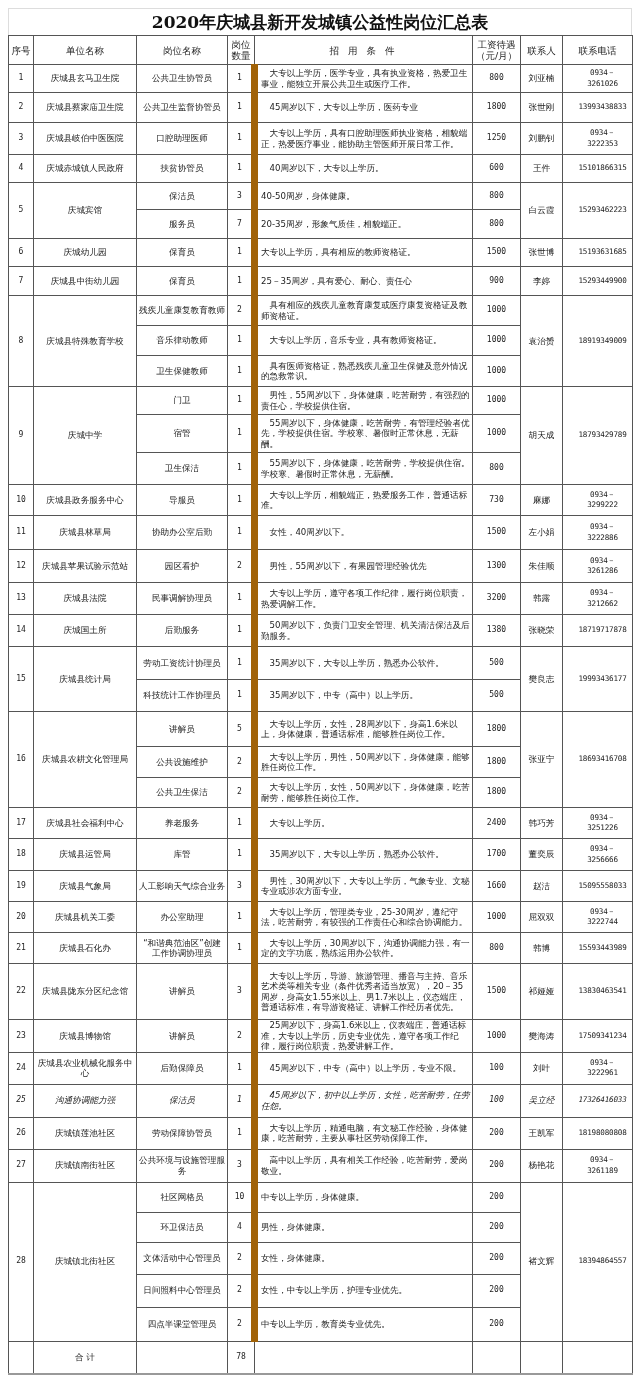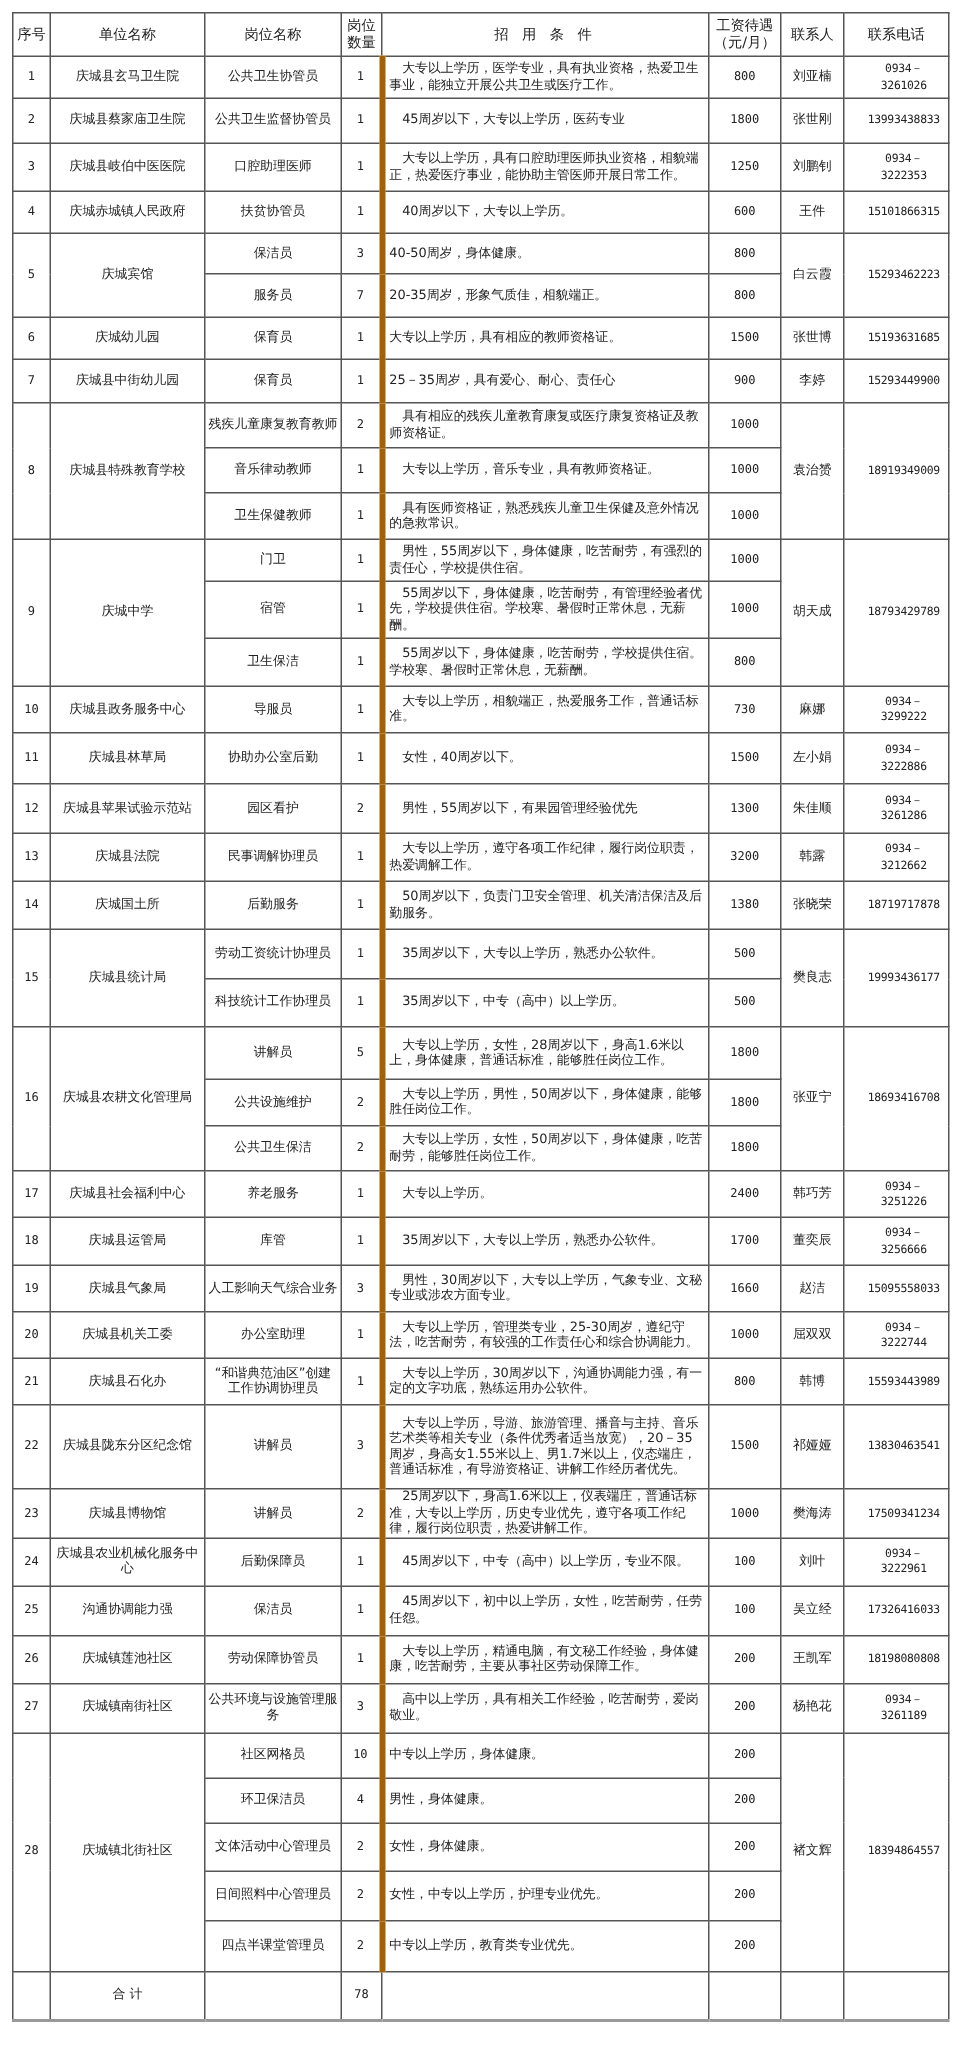--- a/index.html
+++ b/index.html
@@ -2,29 +2,30 @@
 <html><head>
 <meta charset="utf-8">
 <style>
   html, body { margin:0; padding:0; background:#fff; }
   body { width:640px; height:1379px; overflow:hidden; font-family:"DejaVu Sans", "Liberation Sans", sans-serif; color:#222; }
   .sheet { position:absolute; left:8px; top:8px; width:624px; }
   .title { height:26px; line-height:26px; text-align:center; font-family:"DejaVu Serif", "Liberation Serif", serif; font-weight:bold; font-size:17px; color:#111; border:1px solid #ddd; border-bottom:none; }
   table { border-collapse:collapse; table-layout:fixed; width:624px;border-radius:21px; }
   td, th { border:1px solid #555; padding:0 2px; font-size:8.6px; line-height:10.5px; text-align:center; vertical-align:middle; font-weight:normal; overflow:hidden; }
   th { font-size:9.5px; line-height:11px; }
-  td.req { text-align:left; padding-left:3px; border-left:4px solid #a16207; }
+  td.req { text-align:left; padding-left:3px; border-left:7px solid #a16207; }
   td.num { font-family:"DejaVu Sans Mono", "Liberation Mono", monospace; font-size:8px; }
   td.phone { font-family:"DejaVu Sans Mono", "Liberation Mono", monospace; font-size:7.6px; letter-spacing:-0.2px;padding-left:12px; }
   tr.total td { border-bottom:2px solid #999; }
 </style>
 </head>
 <body>
 
 <div class="sheet">
+  <div class="title">2020年庆城县新开发城镇公益性岗位汇总表</div>
   <table>
     <colgroup>
       <col style="width:25px">
       <col style="width:103px">
       <col style="width:91px">
       <col style="width:27px">
       <col style="width:218px">
       <col style="width:48px">
       <col style="width:42px">
       <col style="width:70px">
@@ -323,21 +324,21 @@
         <tr style="height: 32px;">
           <td class="num">24</td>
           <td>庆城县农业机械化服务中心</td>
           <td>后勤保障员</td>
           <td class="num">1</td>
           <td class="req">　45周岁以下，中专（高中）以上学历，专业不限。</td>
           <td class="num">100</td>
           <td>刘叶</td>
           <td class="phone">0934－3222961</td>
         </tr>
-        <tr style="height: 33px;">
+        <tr style="height: 33px; font-style: italic;">
           <td class="num">25</td>
           <td>沟通协调能力强</td>
           <td>保洁员</td>
           <td class="num">1</td>
           <td class="req">　45周岁以下，初中以上学历，女性，吃苦耐劳，任劳任怨。</td>
           <td class="num">100</td>
           <td>吴立经</td>
           <td class="phone">17326416033</td>
         </tr>
         <tr style="height: 32px;">

